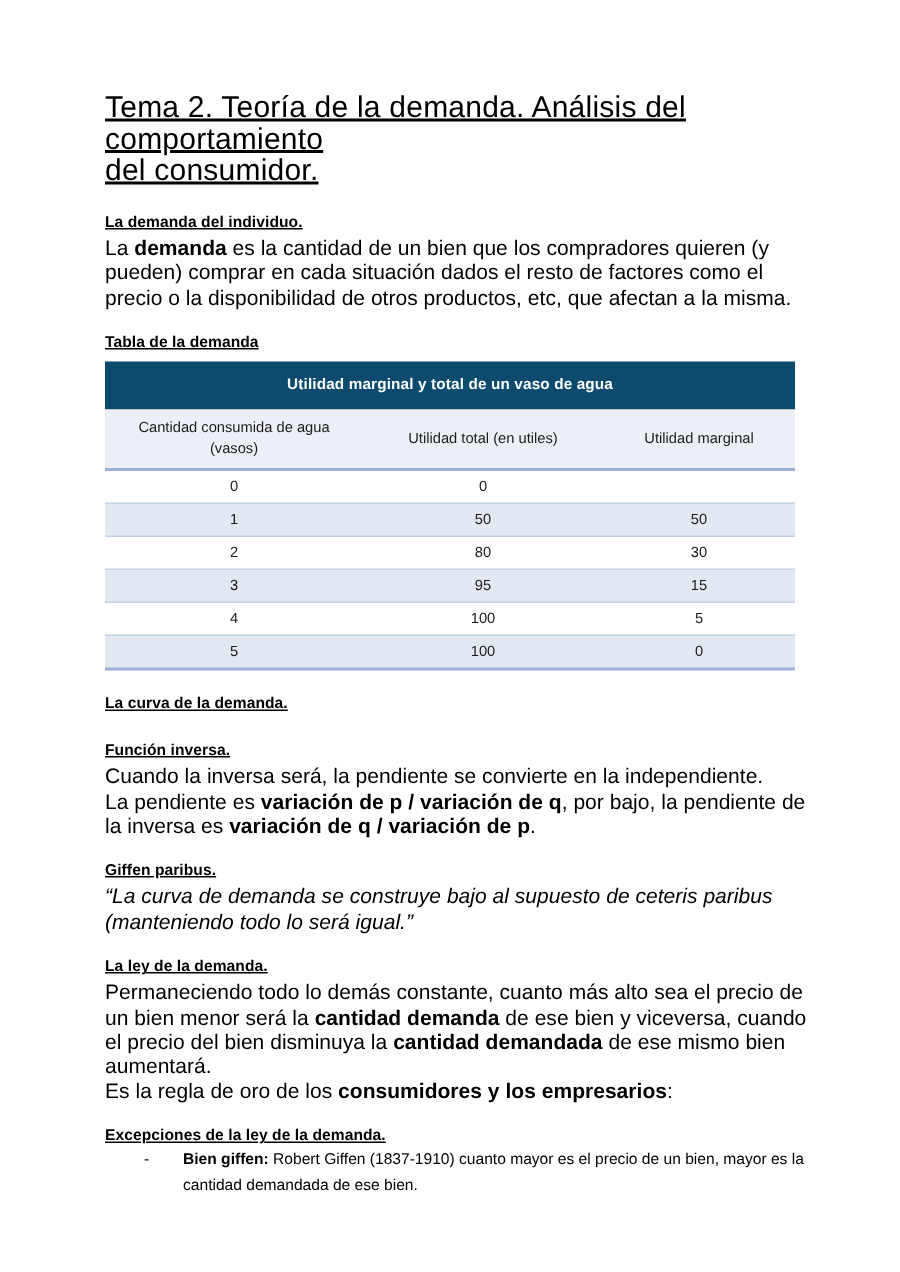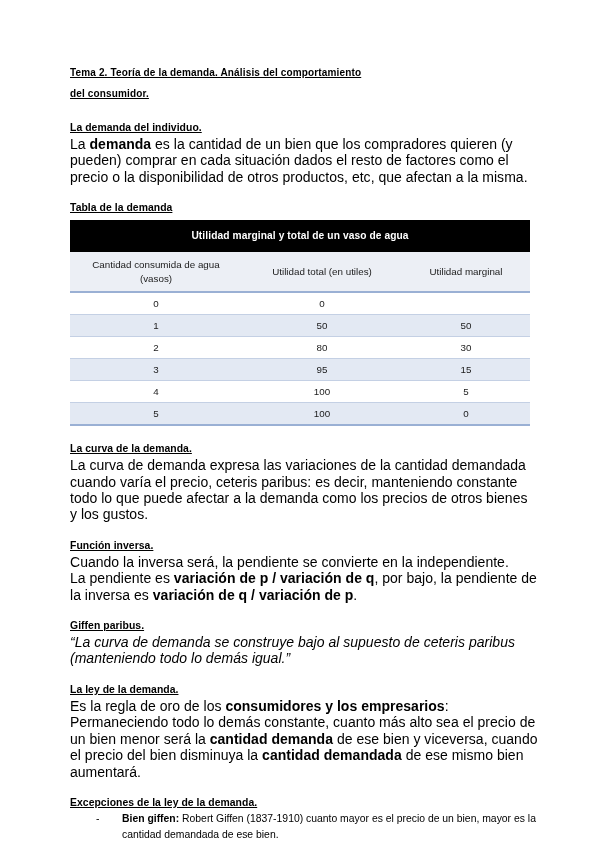--- a/index.html
+++ b/index.html
@@ -18,22 +18,22 @@
     position: relative;
     width: 600px;
     height: 848px;
     background: #ffffff;
     box-sizing: border-box;
     padding: 62px 62px 20px 70px;
   }
 
   
   .doc-title {
-    font-size: 10px;
-    font-weight: bold;
+    font-size: 20px;
+    font-weight: normal;
     line-height: 21px;
     margin: 0 0 16px 0;
     letter-spacing: 0.15px;
   }
   .doc-title .u { text-decoration: underline; }
 
   
   .sec-head {
     font-size: 10.4px;
     font-weight: bold;
@@ -62,21 +62,21 @@
   table.demand {
     border-collapse: collapse;
     width: 460px;
     table-layout: fixed;
   }
   table.demand td, table.demand th {
     padding: 0;
     margin: 0;
   }
   .tbl-banner {
-    background: #000000;
+    background: #0c4a6e;
     color: #ffffff;
     font-size: 10.2px;
     font-weight: bold;
     text-align: center;
     height: 32px;
     line-height: 20px;
     letter-spacing: 0.1px;
   }
   .tbl-head td {
     background: #eceff5;
@@ -188,38 +188,37 @@
           <td>100</td>
           <td>0</td>
         </tr>
       </tbody>
     </table>
   </div>
 
   <div class="blockgap"></div>
 
   <div class="sec-head">La curva de la demanda.</div>
-  <p class="body">La curva de demanda expresa las variaciones de la cantidad demandada cuando varía el precio, ceteris paribus: es decir, manteniendo constante todo lo que puede afectar a la demanda como los precios de otros bienes y los gustos.</p>
 
   <div class="blockgap"></div>
 
   <div class="sec-head">Función inversa.</div>
   <p class="body">Cuando la inversa será, la pendiente se convierte en la independiente.</p>
   <p class="body"><span>La pendiente es </span><span class="b">variación de p / variación de q</span><span>, por bajo, la pendiente de la inversa es </span><span class="b">variación de q / variación de p</span><span>.</span></p>
 
   <div class="blockgap"></div>
 
   <div class="sec-head">Giffen paribus.</div>
-  <p class="body italic">“La curva de demanda se construye bajo al supuesto de ceteris paribus (manteniendo todo lo demás igual.”</p>
+  <p class="body italic">“La curva de demanda se construye bajo al supuesto de ceteris paribus (manteniendo todo lo será igual.”</p>
 
   <div class="blockgap"></div>
 
   <div class="sec-head">La ley de la demanda.</div>
+  <p class="body"><span>Permaneciendo todo lo demás constante, cuanto más alto sea el precio de un bien menor será la </span><span class="b">cantidad demanda</span><span> de ese bien y viceversa, cuando el precio del bien disminuya la </span><span class="b">cantidad demandada</span><span> de ese mismo bien aumentará.</span></p>
   <p class="body"><span>Es la regla de oro de los </span><span class="b">consumidores y los empresarios</span><span>:</span></p>
-  <p class="body"><span>Permaneciendo todo lo demás constante, cuanto más alto sea el precio de un bien menor será la </span><span class="b">cantidad demanda</span><span> de ese bien y viceversa, cuando el precio del bien disminuya la </span><span class="b">cantidad demandada</span><span> de ese mismo bien aumentará.</span></p>
 
   <div class="blockgap"></div>
 
   <div class="sec-head">Excepciones de la ley de la demanda.</div>
   <ul class="dash">
     <li>
       <span class="dashmark">-</span><span class="b">Bien giffen:</span><span> Robert Giffen (1837-1910) cuanto mayor es el precio de un bien, mayor es la cantidad demandada de ese bien.</span>
     </li>
   </ul>
 

